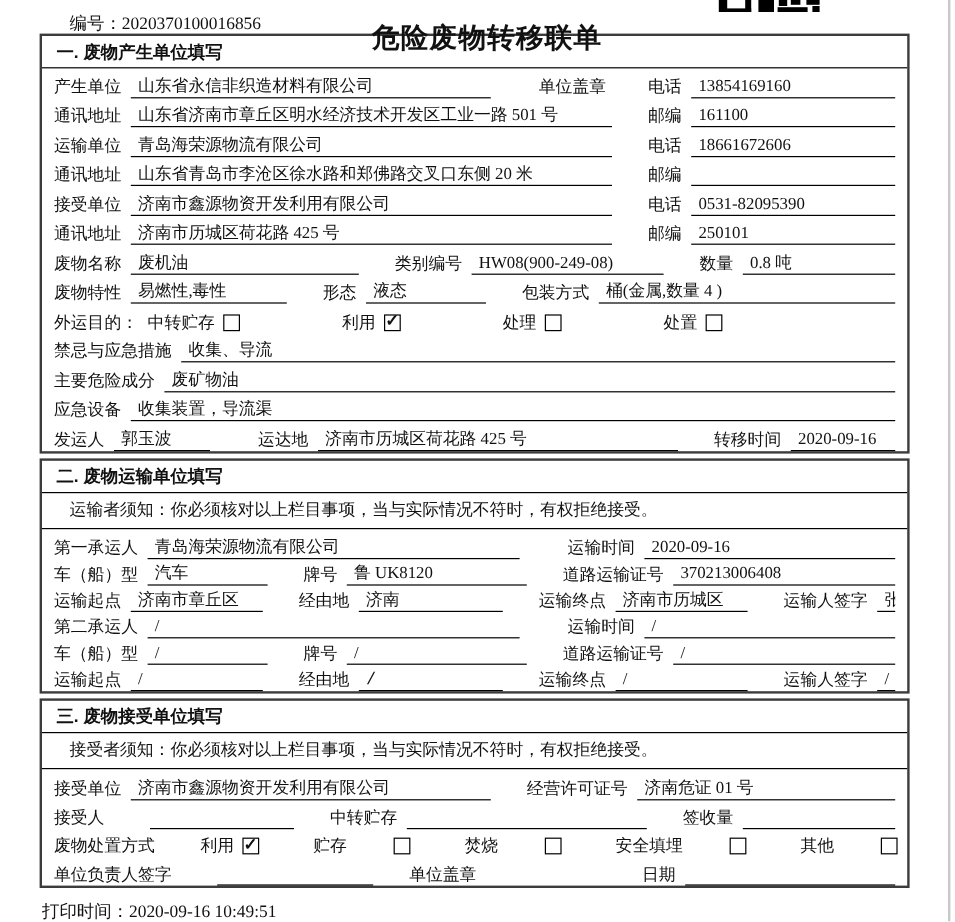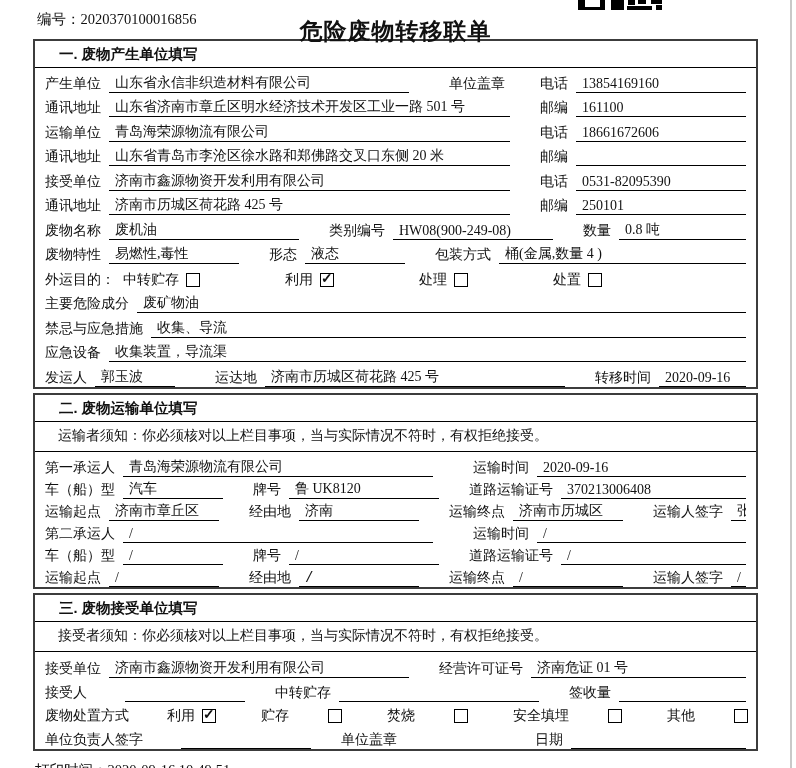--- a/index.html
+++ b/index.html
@@ -3,29 +3,29 @@
 <meta charset="utf-8">
 <style>
   html,body{margin:0;padding:0;background:#ffffff;}
   body{
     width:796px;height:768px;position:relative;overflow:hidden;
     font-family:"Liberation Serif","DejaVu Serif",serif;
     color:#111;font-size:14px;
   }
   .page{position:absolute;left:33px;top:0;width:725px;}
   
-  .form-header{position:relative;height:39px;}
+  .form-header{position:relative;height:28px;margin-left:21px;}
   .serial{position:absolute;left:4px;top:10px;font-size:14.5px;}
   .main-title{position:absolute;left:0;right:0;top:16px;text-align:center;
     font-size:23px;font-weight:bold;letter-spacing:1px;}
   .qr-frag{position:absolute;left:545px;top:0;width:84px;height:10px;}
   .qr-frag div{position:absolute;background:#000;}
   
   .box{border:2px solid #3c3c3c;margin-bottom:4px;background:#fff;}
-  .sec-title{font-weight:bold;font-size:14.5px;padding:4px 8px 3px 24px;
+  .sec-title{font-weight:bold;font-size:14.5px;padding:4px 8px 3px 12px;
     border-bottom:1px solid #000;font-family:"Liberation Sans","DejaVu Sans",sans-serif;}
   .notice{padding:5px 8px 6px 23px;border-bottom:1px solid #000;}
   .row{display:flex;align-items:flex-end;padding:0 10px;height:24.5px;
     white-space:nowrap;box-sizing:border-box;}
   .s2 .row{height:22px;}
   .s3 .row{height:23.5px;}
   .lbl{margin-right:8px;flex:none;}
   .val{border-bottom:1px solid #000;padding:0 4px 0 6px;flex:none;
     overflow:hidden;min-height:17px;box-sizing:border-box;}
   .flex1{flex:1;}
@@ -155,27 +155,27 @@
           <span>处理</span>
           <span class="cb"></span>
         </span>
       <span class="cbgrp gap85">
           <span>处置</span>
           <span class="cb"></span>
         </span>
     </div>
 
     <div class="row">
+      <span class="lbl">禁忌与应急措施</span>
+      <span class="val flex1">收集、导流</span>
+    </div>
+
+    <div class="row">
       <span class="lbl">主要危险成分</span>
       <span class="val flex1">废矿物油</span>
-    </div>
-
-    <div class="row">
-      <span class="lbl">禁忌与应急措施</span>
-      <span class="val flex1">收集、导流</span>
     </div>
 
     <div class="row">
       <span class="lbl">应急设备</span>
       <span class="val flex1">收集装置，导流渠</span>
     </div>
 
     <div class="row">
       <span class="lbl">发运人</span>
       <span class="val w80">郭玉波</span>

